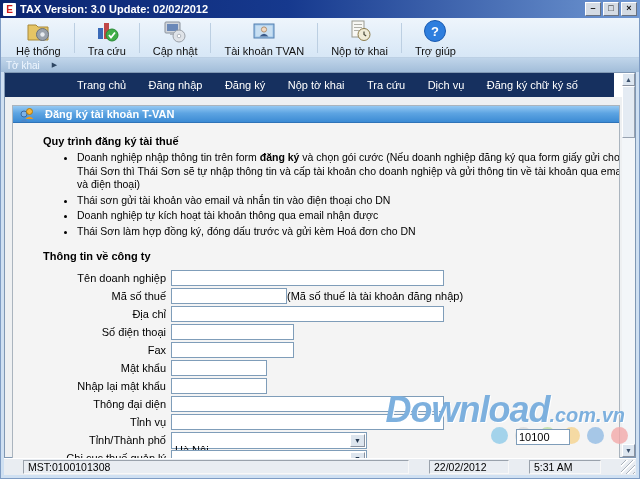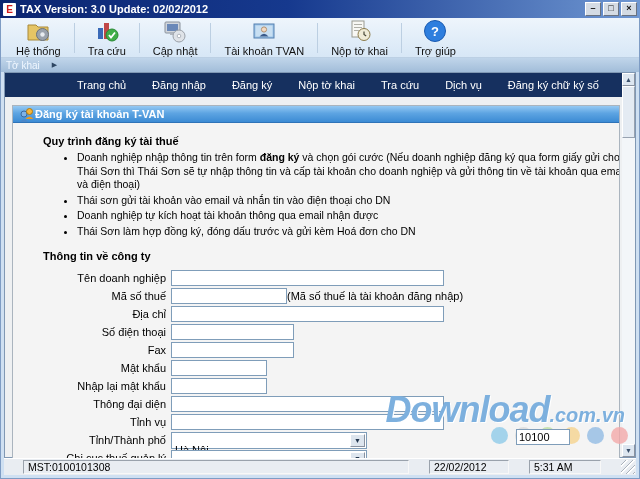--- a/index.html
+++ b/index.html
@@ -54,40 +54,40 @@
   }
   .breadcrumb .bc-label{ font-size:10px; color:#f0f7ff; }
   .breadcrumb .bc-arrow{ font-size:7px; color:#2e4662; }
 
   
   .content-frame{
     position:absolute; top:72px; left:4px; right:4px; bottom:21px;
     background:#fff; border:1px solid #8098b4;
   }
   .navbar{
-    position:absolute; top:0; left:0; right:0; height:24px;
+    position:absolute; top:0; left:0; right:21px; height:24px;
     background:#16305f; display:flex; align-items:center; justify-content:space-between;
     padding:0 36px 0 72px;
   }
   .nav-item{ color:#fff; font-size:11px; white-space:nowrap; cursor:default; }
 
   .page{
     position:absolute; top:24px; left:0; right:13px; bottom:0;
     background:#eef0f2; overflow:visible;
   }
 
   
   .panel{
     position:absolute; left:7px; top:8px; right:2px; bottom:-2px;
     background:#f4f4f4; border:1px solid #aab4be; overflow:hidden;
   }
   .panel-header{
     height:17px; background:linear-gradient(#95c9f3 0%,#5da4e2 45%,#3c8bd4 100%);
     border-bottom:1px solid #2e73b8;
-    display:flex; align-items:center; padding-left:22px; position:relative;
+    display:flex; align-items:center; padding-left:32px; position:relative;
     color:#fff; font-size:11px; font-weight:bold;
   }
   .panel-header .hdr-ico{ position:absolute; left:5px; top:0px; }
 
   .section-heading{ font-weight:bold; font-size:11px; color:#000; margin:12px 0 4px 30px; }
   .bullets{ margin:2px 0 0 64px; width:560px; }
   .bullets li{ font-size:10.5px; line-height:13.5px; color:#000; margin-bottom:2px; }
 
   .form-area{ margin-top:8px; }
   .form-row{ display:flex; align-items:center; height:16px; margin-bottom:2px; position:relative; }

